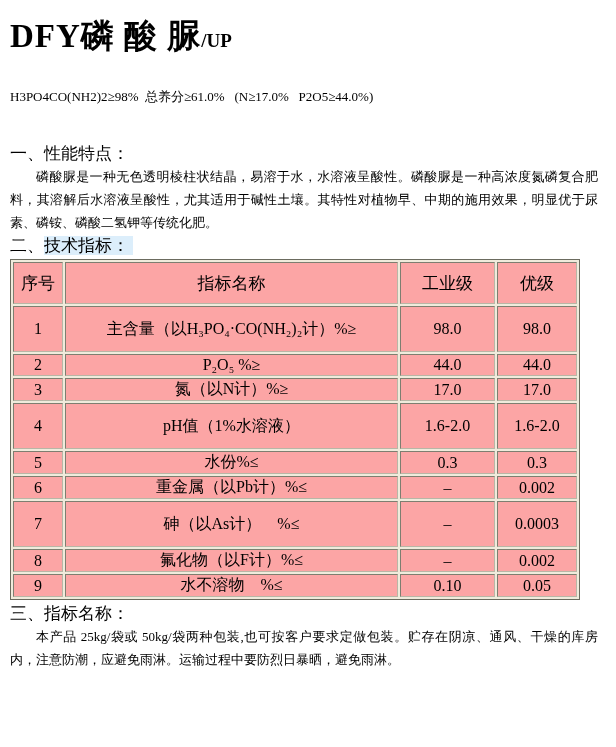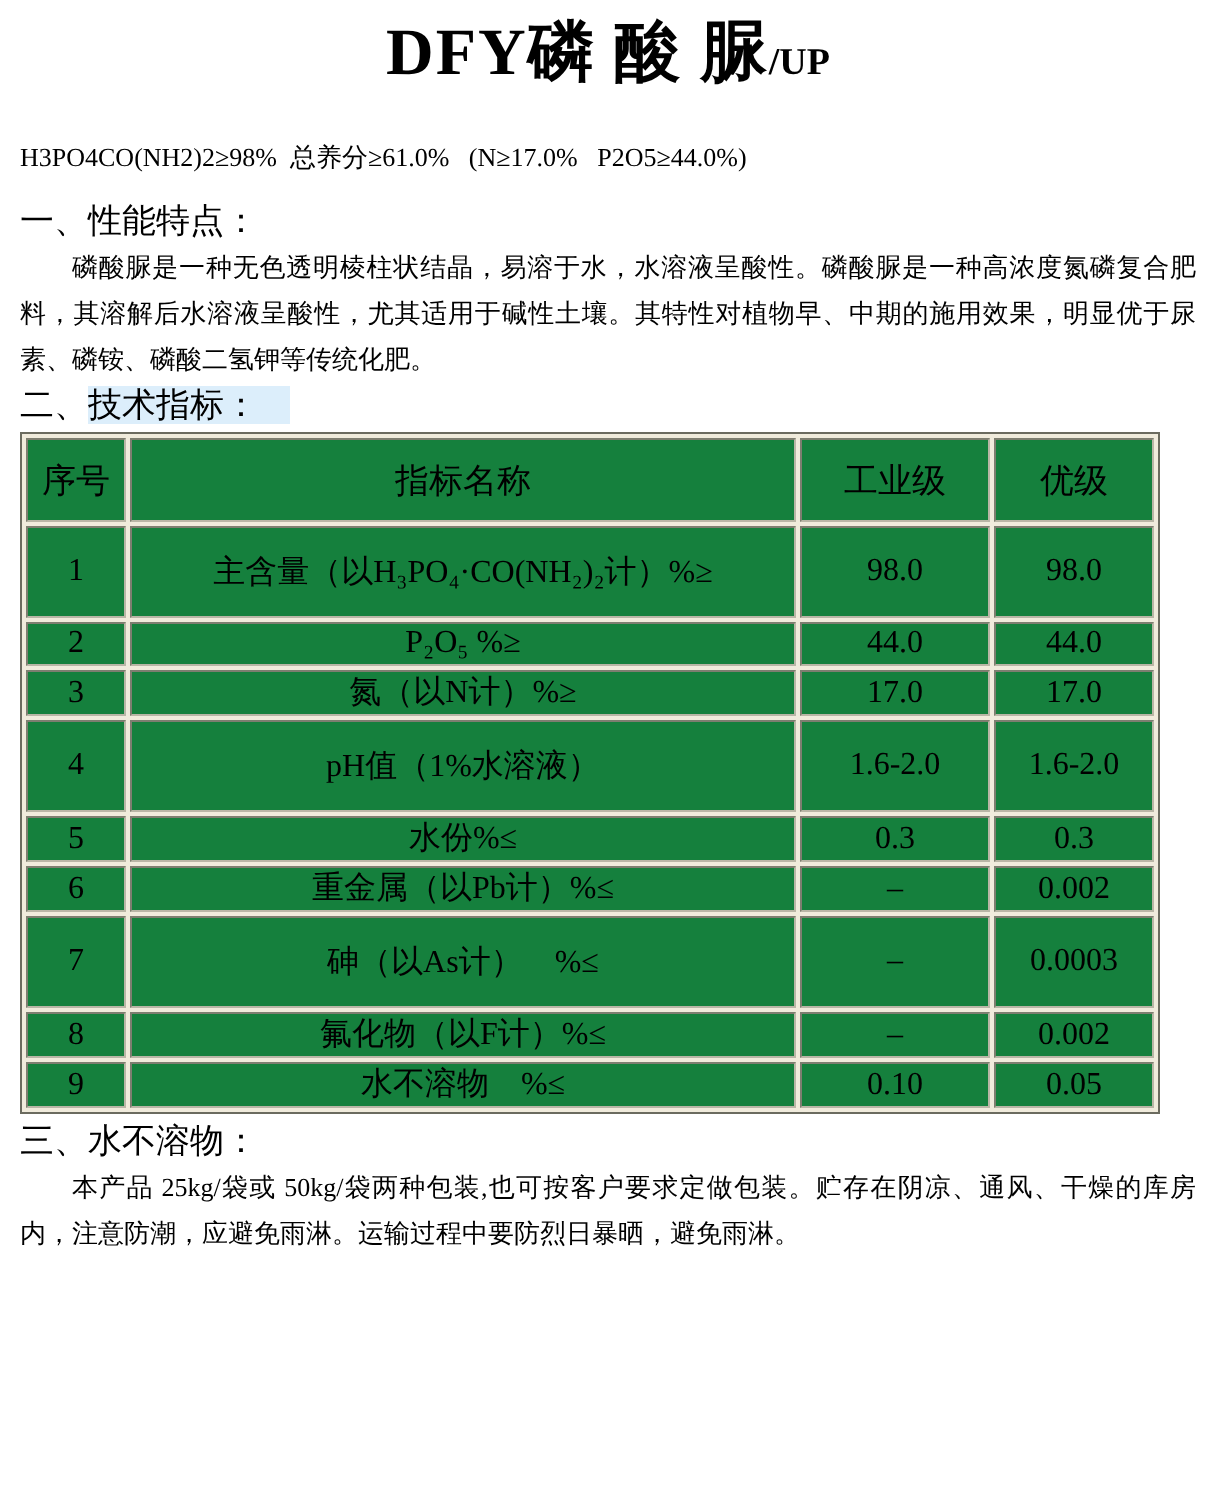--- a/index.html
+++ b/index.html
@@ -6,67 +6,66 @@
   body {
     width: 616px; height: 747px;
     background: #ffffff;
     color: #000000;
     font-family: "Liberation Serif", "DejaVu Serif", serif;
     overflow: hidden;
   }
   .page { padding: 4px 18px 0 10px; box-sizing: border-box; width: 616px; }
 
   .title {
-    text-align: center;
     font-size: 33px;
     font-weight: bold;
     letter-spacing: 1px;
     margin: 2px 0 0 0;
     white-space: pre;
-    line-height: 42px;
+    line-height: 60px;
   }
   .title .suffix { font-size: 19px; font-weight: bold; letter-spacing: 0; }
 
   .formula {
     margin-top: 16px;
     font-size: 13px;
     font-weight: normal;
     white-space: pre;
     line-height: 20px;
   }
 
   .sec-heading {
     font-size: 17px;
     line-height: 23px;
     margin: 0;
     font-weight: normal;
   }
-  .sec-heading.first { margin-top: 10px; }
-  .highlight { background: #dceefb; padding-right: 16px; }
+  .sec-heading.first { margin-top: 35px; }
+  .highlight { background: #dceefb; padding-right: 4px; }
 
   .para {
     font-size: 13px;
     line-height: 23px;
     margin: 0;
     text-indent: 2em;
     text-align: justify;
     word-break: break-all;
   }
 
   table.specs {
     border-collapse: separate;
     border-spacing: 2px;
     background: #f0ebdc;            
     border: 1px solid #6b6b5f;      
     width: 562px;
     margin: 2px 0 2px 0;
     table-layout: fixed;
   }
   table.specs td {
-    background: #15803d;
+    background: #fca5a5;
     border: 1px solid;
     border-color: #7e7e70 #b9b6a6 #b9b6a6 #7e7e70; 
     text-align: center;
     vertical-align: middle;
     font-size: 16px;
     padding: 0 2px;
     overflow: hidden;
   }
   table.specs tr.hdr td { height: 40px; font-size: 17px; }
   table.specs tr.short td { height: 20px; }
@@ -154,17 +153,17 @@
       </tr>
       <tr class="short">
         <td>9</td>
         <td>水不溶物　%≤</td>
         <td>0.10</td>
         <td>0.05</td>
       </tr>
     </tbody>
   </table>
 
-  <div class="sec-heading">三、水不溶物：</div>
+  <div class="sec-heading">三、指标名称：</div>
 
   <p class="para">本产品 25kg/袋或 50kg/袋两种包装,也可按客户要求定做包装。贮存在阴凉、通风、干燥的库房内，注意防潮，应避免雨淋。运输过程中要防烈日暴晒，避免雨淋。</p>
 
 </div>
 
 </body></html>

